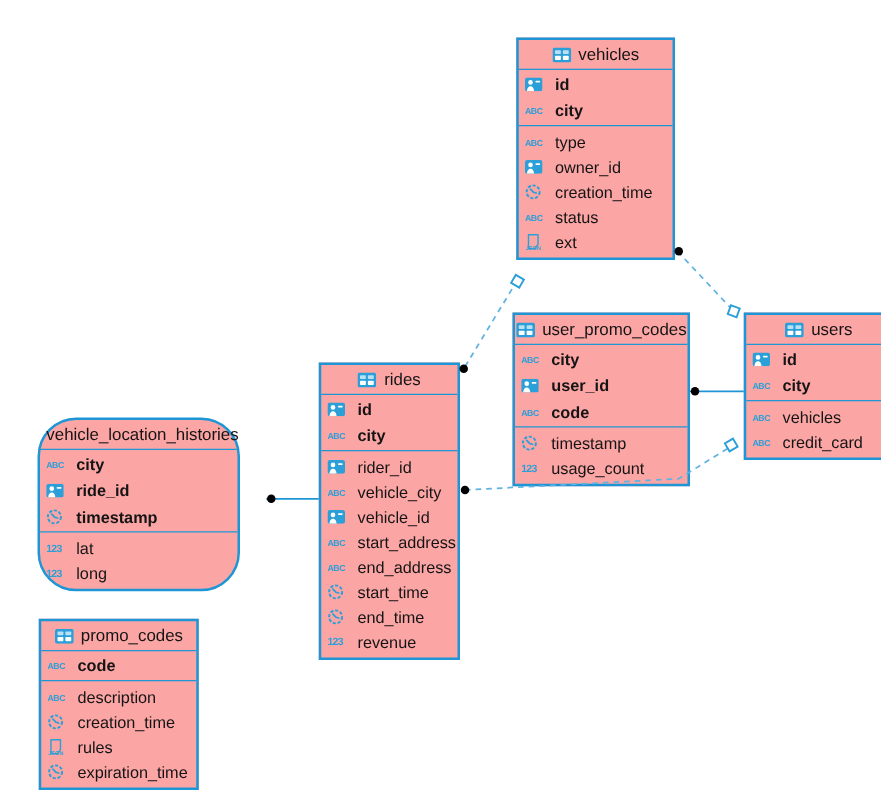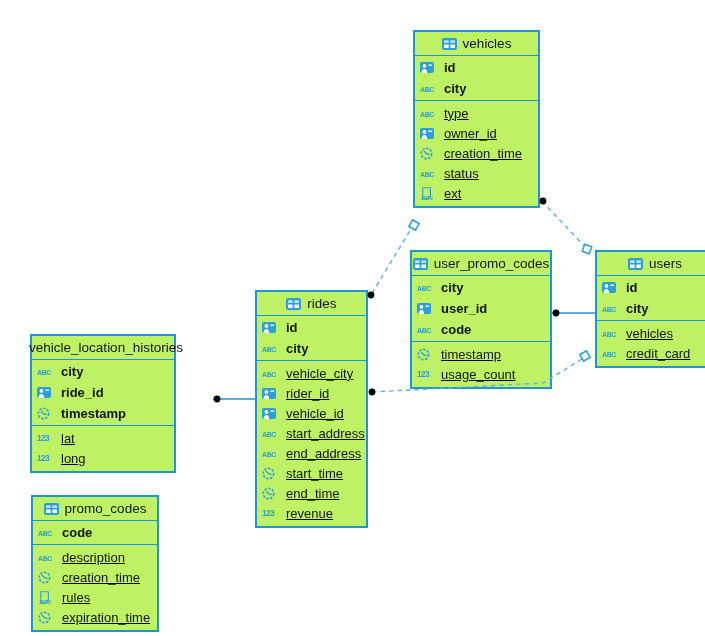--- a/index.html
+++ b/index.html
@@ -1,23 +1,23 @@
 <!DOCTYPE html>
 <html style="--border: #1e96d5;"><head>
 <meta charset="utf-8">
 <style>
   html,body{margin:0;padding:0;background:#ffffff;}
   body{width:705px;height:636px;font-family:"Liberation Sans",sans-serif;-webkit-font-smoothing:antialiased;}
   #canvas{position:relative;width:705px;height:636px;background:#fff;overflow:hidden;}
   #connector-layer{position:absolute;left:0;top:0;width:705px;height:636px;z-index:3;pointer-events:none;}
-  .table{position:absolute;z-index:2;background:#bef264;border:2px solid var(--border);box-sizing:border-box;cursor:default;}
+  .table{position:absolute;z-index:2;background:#fca5a5;border:2px solid var(--border);box-sizing:border-box;cursor:default;}
   .thead{display:flex;align-items:center;justify-content:center;gap:6px;height:23px;border-bottom:1.5px solid var(--border);font-size:13.5px;color:#141414;white-space:nowrap;}
   .tsection{display:block;}
   .section-pk{border-bottom:1.5px solid var(--border);padding:1px 0;}
-  .section-fields{padding:2px 0 3px 0;text-decoration:underline;}
+  .section-fields{padding:2px 0 3px 0;}
   .frow{display:flex;align-items:center;height:20px;padding:0 6px 0 5px;gap:4px;font-size:13px;color:#141414;white-space:nowrap;}
   .section-pk .frow{height:21px;font-weight:700;}
   .ficon{flex:0 0 20px;width:20px;display:flex;align-items:flex-end;justify-content:flex-start;}
   .flabel{line-height:1;}
 </style>
 </head>
 <body>
 
 <div id="canvas">
   <svg id="connector-layer" width="705" height="636" viewBox="0 0 705 636" xmlns="http://www.w3.org/2000/svg">
@@ -255,36 +255,36 @@
               <svg width="17" height="9" viewBox="0 0 17 9">
                 <text x="0" y="7.6" font-family="'Liberation Sans', sans-serif" font-size="7" font-weight="700" letter-spacing="-0.4" fill="#2a9fd8">ABC</text>
               </svg>
             </span>
             <span class="flabel">city</span>
           </div>
         </div>
         <div class="tsection section-fields">
           <div class="frow">
             <span class="ficon">
+              <svg width="14" height="11" viewBox="0 0 14 11">
+                <rect x="0" y="0" width="14" height="11" rx="2" fill="#2a9fd8"></rect>
+                <circle cx="4.4" cy="3.9" r="1.85" fill="#fff"></circle>
+                <path d="M1.6 11 C1.6 8.1 3 6.9 4.4 6.9 C5.8 6.9 7.2 8.1 7.2 11 Z" fill="#fff"></path>
+                <rect x="8.3" y="2.5" width="3.9" height="1.5" rx="0.75" fill="#fff"></rect>
+              </svg>
+            </span>
+            <span class="flabel">rider_id</span>
+          </div>
+          <div class="frow">
+            <span class="ficon">
               <svg width="17" height="9" viewBox="0 0 17 9">
                 <text x="0" y="7.6" font-family="'Liberation Sans', sans-serif" font-size="7" font-weight="700" letter-spacing="-0.4" fill="#2a9fd8">ABC</text>
               </svg>
             </span>
             <span class="flabel">vehicle_city</span>
-          </div>
-          <div class="frow">
-            <span class="ficon">
-              <svg width="14" height="11" viewBox="0 0 14 11">
-                <rect x="0" y="0" width="14" height="11" rx="2" fill="#2a9fd8"></rect>
-                <circle cx="4.4" cy="3.9" r="1.85" fill="#fff"></circle>
-                <path d="M1.6 11 C1.6 8.1 3 6.9 4.4 6.9 C5.8 6.9 7.2 8.1 7.2 11 Z" fill="#fff"></path>
-                <rect x="8.3" y="2.5" width="3.9" height="1.5" rx="0.75" fill="#fff"></rect>
-              </svg>
-            </span>
-            <span class="flabel">rider_id</span>
           </div>
           <div class="frow">
             <span class="ficon">
               <svg width="14" height="11" viewBox="0 0 14 11">
                 <rect x="0" y="0" width="14" height="11" rx="2" fill="#2a9fd8"></rect>
                 <circle cx="4.4" cy="3.9" r="1.85" fill="#fff"></circle>
                 <path d="M1.6 11 C1.6 8.1 3 6.9 4.4 6.9 C5.8 6.9 7.2 8.1 7.2 11 Z" fill="#fff"></path>
                 <rect x="8.3" y="2.5" width="3.9" height="1.5" rx="0.75" fill="#fff"></rect>
               </svg>
             </span>
@@ -327,21 +327,21 @@
           <div class="frow">
             <span class="ficon">
               <svg width="16" height="10" viewBox="0 0 16 10">
                 <text x="0" y="8.4" font-family="'Liberation Sans', sans-serif" font-size="8.4" font-weight="700" letter-spacing="-0.6" fill="#2a9fd8">123</text>
               </svg>
             </span>
             <span class="flabel">revenue</span>
           </div>
         </div>
       </div>
-      <div class="table" style="left: 30px; top: 334px; width: 146px;">
+      <div class="table" style="left: 30px; top: 334px; width: 162px; border-radius: 31px;">
         <div class="thead">
           <svg width="15" height="12" viewBox="0 0 15 12">
             <rect x="0" y="0" width="15" height="12" rx="2" fill="#2a9fd8"></rect>
             <rect x="2" y="2.2" width="4.7" height="2.9" rx="0.6" fill="#b9e0f4"></rect>
             <rect x="8.3" y="2.2" width="4.7" height="2.9" rx="0.6" fill="#b9e0f4"></rect>
             <rect x="2" y="6.5" width="4.7" height="3.4" rx="0.6" fill="#ffffff"></rect>
             <rect x="8.3" y="6.5" width="4.7" height="3.4" rx="0.6" fill="#ffffff"></rect>
           </svg>
           <span>vehicle_location_histories</span>
         </div>

